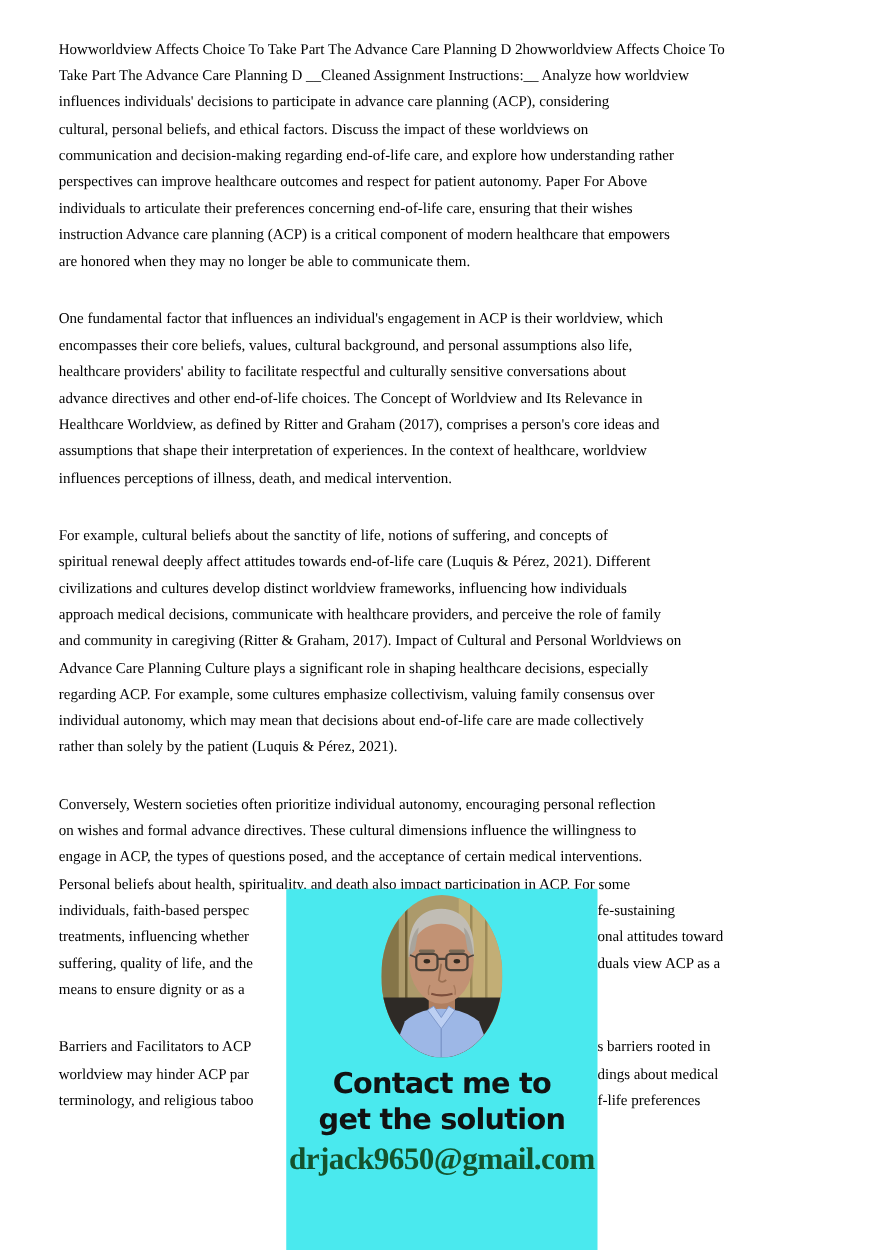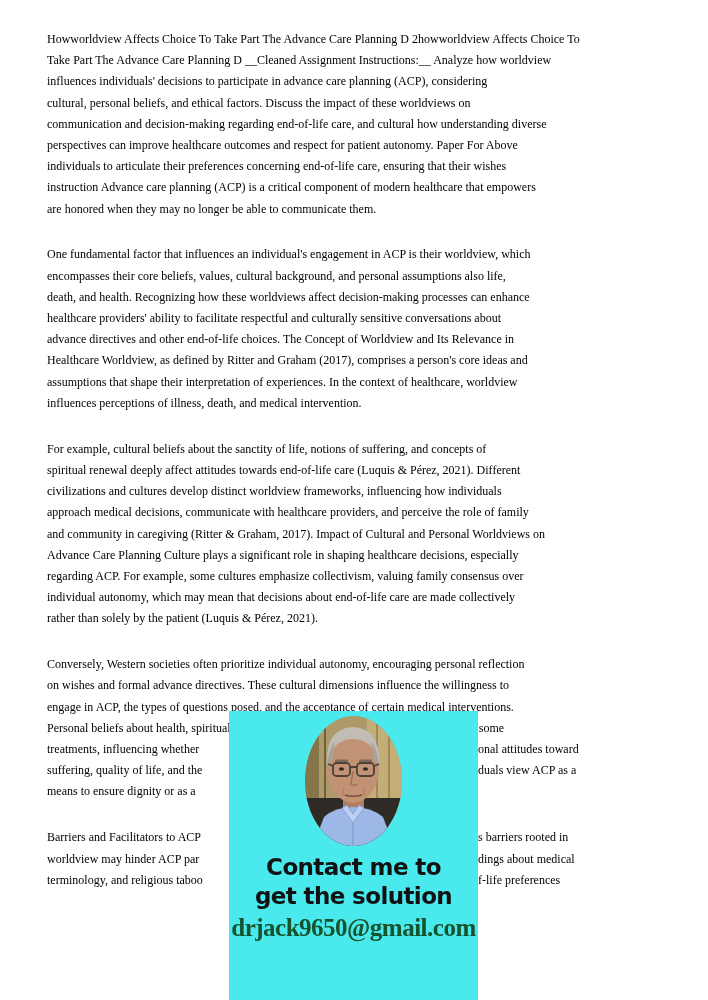--- a/index.html
+++ b/index.html
@@ -76,30 +76,29 @@
 <body>
 
 <div class="page">
 
   <div class="doc-text">
       <div class="paragraph">
         <div class="line">Howworldview Affects Choice To Take Part The Advance Care Planning D 2howworldview Affects Choice To</div>
         <div class="line">Take Part The Advance Care Planning D __Cleaned Assignment Instructions:__ Analyze how worldview</div>
         <div class="line">influences individuals' decisions to participate in advance care planning (ACP), considering</div>
         <div class="line">cultural, personal beliefs, and ethical factors. Discuss the impact of these worldviews on</div>
-        <div class="line">communication and decision-making regarding end-of-life care, and cultural how understanding diverse</div>
+        <div class="line">communication and decision-making regarding end-of-life care, and explore how understanding rather</div>
         <div class="line">perspectives can improve healthcare outcomes and respect for patient autonomy. Paper For Above</div>
         <div class="line">individuals to articulate their preferences concerning end-of-life care, ensuring that their wishes</div>
         <div class="line">instruction Advance care planning (ACP) is a critical component of modern healthcare that empowers</div>
         <div class="line">are honored when they may no longer be able to communicate them.</div>
       </div>
       <div class="paragraph">
         <div class="line">One fundamental factor that influences an individual's engagement in ACP is their worldview, which</div>
         <div class="line">encompasses their core beliefs, values, cultural background, and personal assumptions also life,</div>
-        <div class="line">death, and health. Recognizing how these worldviews affect decision-making processes can enhance</div>
         <div class="line">healthcare providers' ability to facilitate respectful and culturally sensitive conversations about</div>
         <div class="line">advance directives and other end-of-life choices. The Concept of Worldview and Its Relevance in</div>
         <div class="line">Healthcare Worldview, as defined by Ritter and Graham (2017), comprises a person's core ideas and</div>
         <div class="line">assumptions that shape their interpretation of experiences. In the context of healthcare, worldview</div>
         <div class="line">influences perceptions of illness, death, and medical intervention.</div>
       </div>
       <div class="paragraph">
         <div class="line">For example, cultural beliefs about the sanctity of life, notions of suffering, and concepts of</div>
         <div class="line">spiritual renewal deeply affect attitudes towards end-of-life care (Luquis &amp; Pérez, 2021). Different</div>
         <div class="line">civilizations and cultures develop distinct worldview frameworks, influencing how individuals</div>
@@ -108,20 +107,21 @@
         <div class="line">Advance Care Planning Culture plays a significant role in shaping healthcare decisions, especially</div>
         <div class="line">regarding ACP. For example, some cultures emphasize collectivism, valuing family consensus over</div>
         <div class="line">individual autonomy, which may mean that decisions about end-of-life care are made collectively</div>
         <div class="line">rather than solely by the patient (Luquis &amp; Pérez, 2021).</div>
       </div>
       <div class="paragraph">
         <div class="line">Conversely, Western societies often prioritize individual autonomy, encouraging personal reflection</div>
         <div class="line">on wishes and formal advance directives. These cultural dimensions influence the willingness to</div>
         <div class="line">engage in ACP, the types of questions posed, and the acceptance of certain medical interventions.</div>
         <div class="line">Personal beliefs about health, spirituality, and death also impact participation in ACP. For some</div>
+        <div class="line"><span class="frag-left">individuals, faith-based perspec</span><span class="frag-right">fe-sustaining</span></div>
         <div class="line"><span class="frag-left">treatments, influencing whether</span><span class="frag-right">onal attitudes toward</span></div>
         <div class="line"><span class="frag-left">suffering, quality of life, and the</span><span class="frag-right">duals view ACP as a</span></div>
         <div class="line"><span class="frag-left">means to ensure dignity or as a</span><span class="frag-right"></span></div>
       </div>
       <div class="paragraph">
         <div class="line"><span class="frag-left">Barriers and Facilitators to ACP</span><span class="frag-right">s barriers rooted in</span></div>
         <div class="line"><span class="frag-left">worldview may hinder ACP par</span><span class="frag-right">dings about medical</span></div>
         <div class="line"><span class="frag-left">terminology, and religious taboo</span><span class="frag-right">f-life preferences</span></div>
       </div>
     </div>

